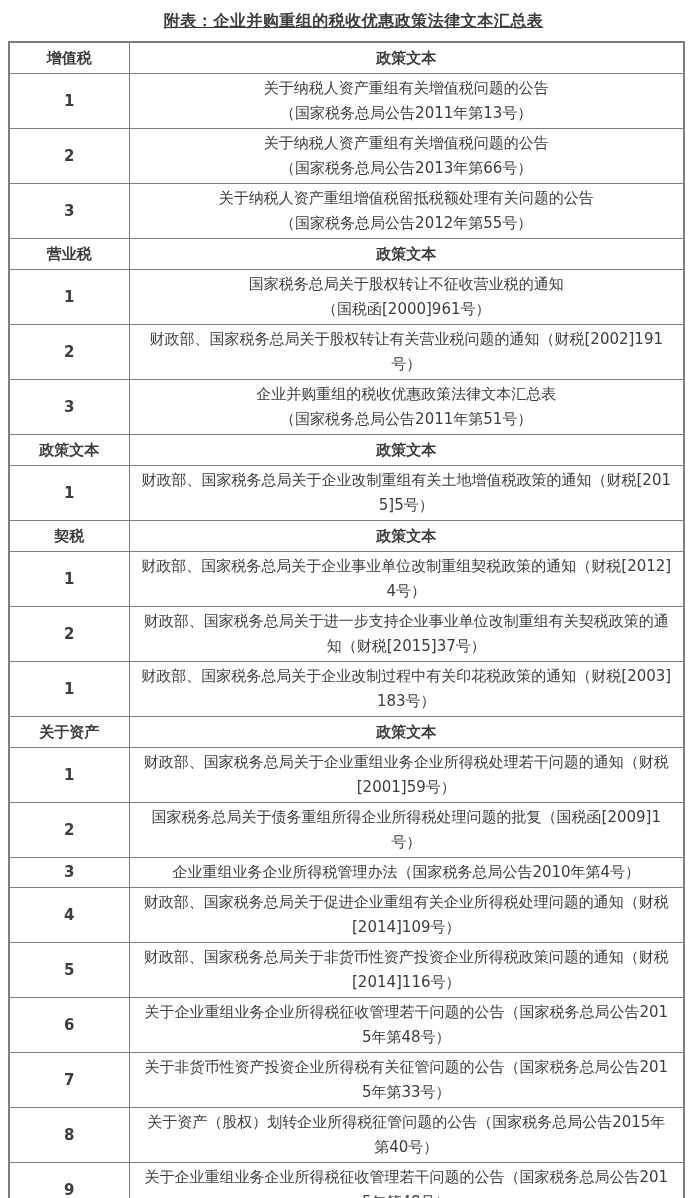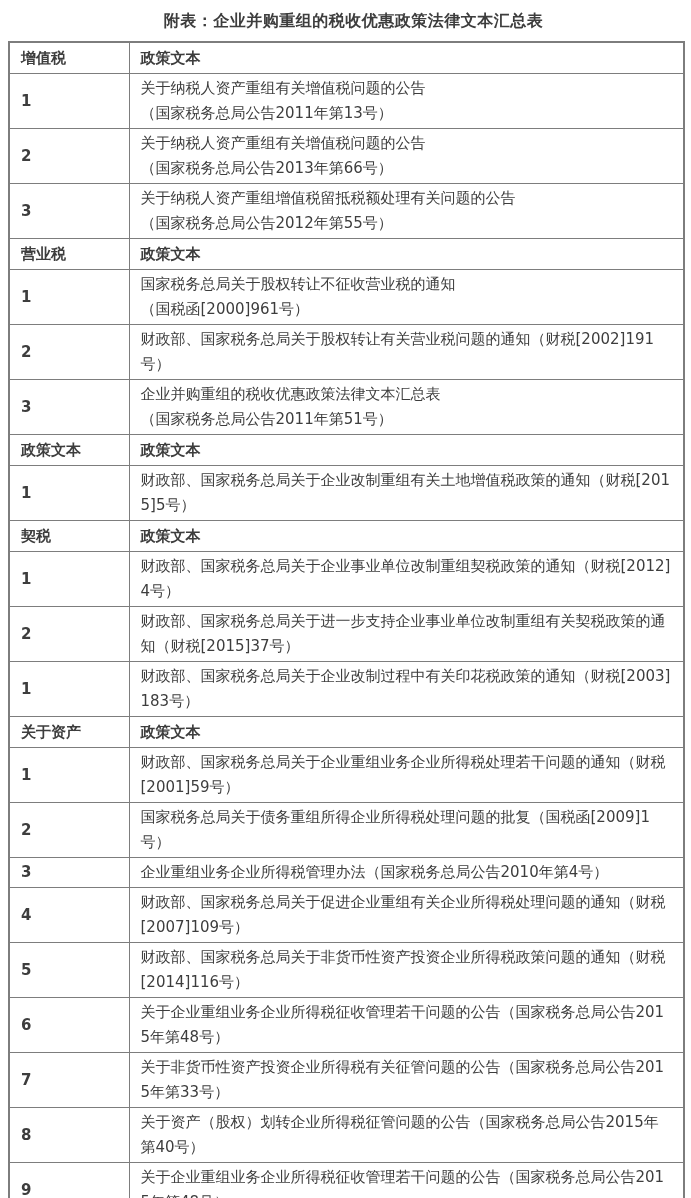--- a/index.html
+++ b/index.html
@@ -8,32 +8,34 @@
     font-family: "DejaVu Sans", "Liberation Sans", sans-serif;
     color: #3d3d3d;
     background: #ffffff;
   }
   .title {
     font-size: 16px;
     font-weight: 700;
     text-align: center;
     padding: 11px 0 9px 16px;
     letter-spacing: 0.5px;
+    text-decoration: underline;
   }
   table.policy-table {
     border-collapse: collapse;
     table-layout: fixed;
     width: 675px;
     margin-left: 8px;
     border: 2px solid #7d7d7d;
   }
   table.policy-table td {
     border: 1px solid #7d7d7d;
     font-size: 15px;
     overflow: hidden;
+    text-align: center;
   }
   col.c1 { width: 120px; }
   col.c2 { width: 555px; }
   td.cat-cell, td.policy-head-cell {
     font-weight: 700;
     padding: 3px 11px;
     line-height: 24px;
     vertical-align: middle;
   }
   td.policy-head-cell.regular { font-weight: 400; }
@@ -134,21 +136,21 @@
         <tr>
           <td class="num-cell">2</td>
           <td class="text-cell">国家税务总局关于债务重组所得企业所得税处理问题的批复（国税函[2009]1号）</td>
         </tr>
         <tr>
           <td class="num-cell">3</td>
           <td class="text-cell">企业重组业务企业所得税管理办法（国家税务总局公告2010年第4号）</td>
         </tr>
         <tr>
           <td class="num-cell">4</td>
-          <td class="text-cell">财政部、国家税务总局关于促进企业重组有关企业所得税处理问题的通知（财税[2007]109号）</td>
+          <td class="text-cell">财政部、国家税务总局关于促进企业重组有关企业所得税处理问题的通知（财税[2014]109号）</td>
         </tr>
         <tr>
           <td class="num-cell">5</td>
           <td class="text-cell">财政部、国家税务总局关于非货币性资产投资企业所得税政策问题的通知（财税[2014]116号）</td>
         </tr>
         <tr>
           <td class="num-cell">6</td>
           <td class="text-cell">关于企业重组业务企业所得税征收管理若干问题的公告（国家税务总局公告2015年第48号）</td>
         </tr>
         <tr>

